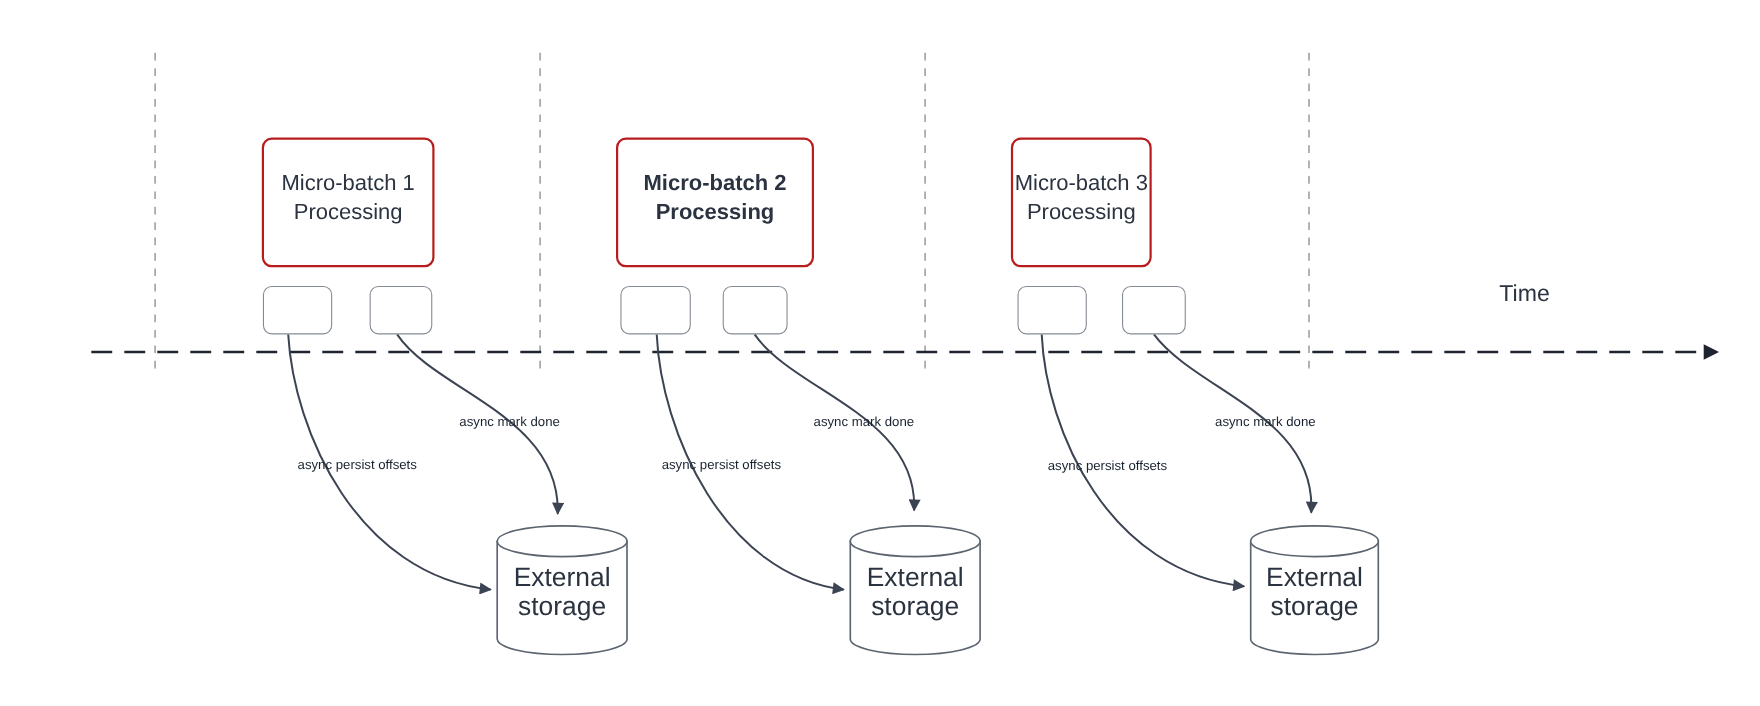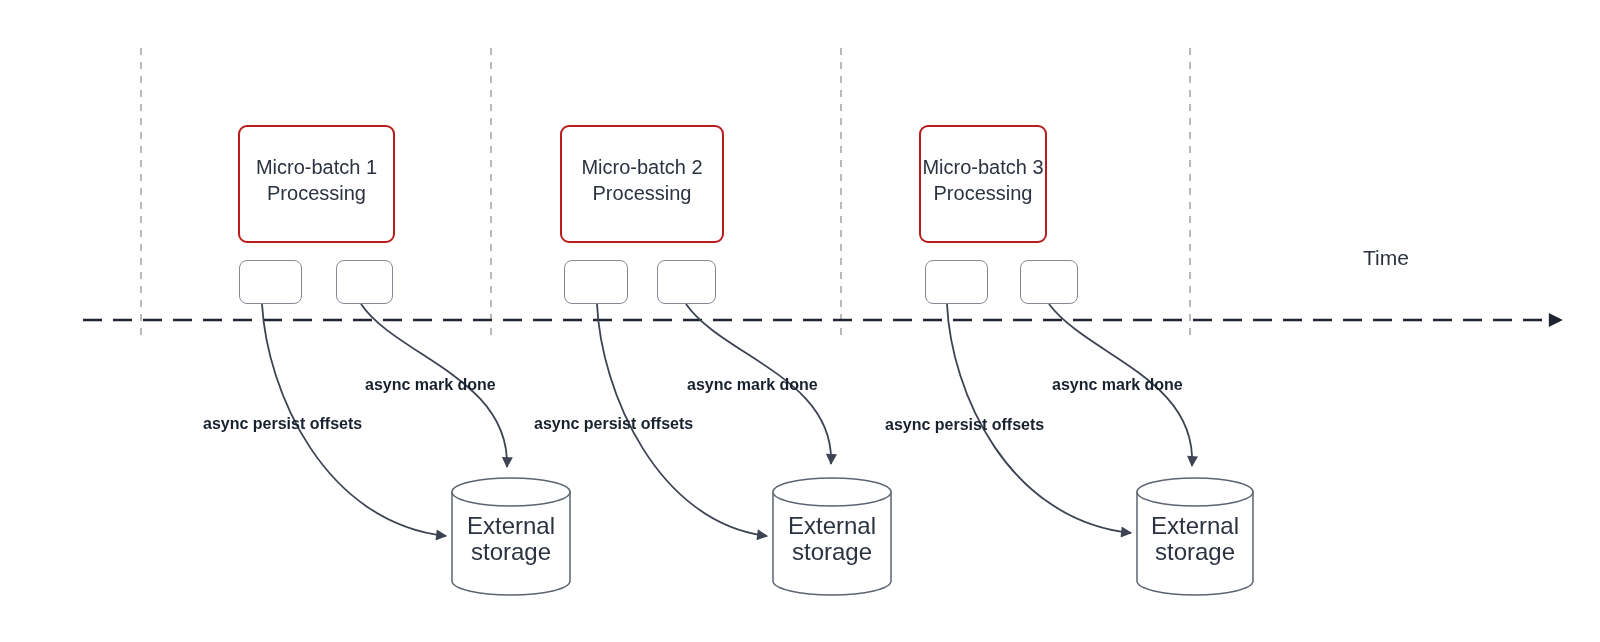--- a/index.html
+++ b/index.html
@@ -31,24 +31,24 @@
     color: #2b3340;
     white-space: pre-line;
     padding-bottom: 8px;
   }
   .task-box {
     border: 1px solid #858b94;
     border-radius: 8px;
     background: #ffffff;
   }
   .edge-label {
-    font-size: 16px;
-    font-weight: bold;
+    font-size: 12px;
+    font-weight: normal;
     color: #18222f;
-    text-align: left;
+    text-align: right;
     white-space: nowrap;
   }
   .storage-label {
     font-size: 24px;
     line-height: 26px;
     color: #2b3340;
     text-align: center;
     white-space: pre-line;
   }
   .time-label {
@@ -104,33 +104,33 @@
 
   <div class="abs process-box" style="left:238px; top:125px; width:157px; height:118px;">Micro-batch 1
 Processing</div>
   <div class="abs task-box" style="left:239px; top:260px; width:63px; height:44px;"></div>
   <div class="abs task-box" style="left:336px; top:260px; width:57px; height:44px;"></div>
   <div class="abs edge-label" style="left:203px; top:415px; width:176px;">async persist offsets</div>
   <div class="abs edge-label" style="left:365px; top:376px; width:144px;">async mark done</div>
   <div class="abs storage-label" style="left:451px; top:513px; width:120px;">External
 storage</div>
 
-  <div class="abs process-box" style="left:560px; top:125px; width:164px; height:118px;">Micro-batch 2
+  <div class="abs process-box" style="left:560px; top:125px; width:180px; height:118px;font-weight:bold;">Micro-batch 2
 Processing</div>
   <div class="abs task-box" style="left:564px; top:260px; width:64px; height:44px;"></div>
   <div class="abs task-box" style="left:657px; top:260px; width:59px; height:44px;"></div>
   <div class="abs edge-label" style="left:534px; top:415px; width:176px;">async persist offsets</div>
   <div class="abs edge-label" style="left:687px; top:376px; width:144px;">async mark done</div>
   <div class="abs storage-label" style="left:772px; top:513px; width:120px;">External
 storage</div>
 
   <div class="abs process-box" style="left:919px; top:125px; width:128px; height:118px;">Micro-batch 3
 Processing</div>
   <div class="abs task-box" style="left:925px; top:260px; width:63px; height:44px;"></div>
   <div class="abs task-box" style="left:1020px; top:260px; width:58px; height:44px;"></div>
   <div class="abs edge-label" style="left:885px; top:416px; width:176px;">async persist offsets</div>
   <div class="abs edge-label" style="left:1052px; top:376px; width:144px;">async mark done</div>
   <div class="abs storage-label" style="left:1135px; top:513px; width:120px;">External
 storage</div>
 
-  <div class="abs time-label" style="left:1336px; top:246px; width:100px;">Time</div>
+  <div class="abs time-label" style="left:1336px; top:256px; width:100px;">Time</div>
 
 </div>
 
 </body></html>

